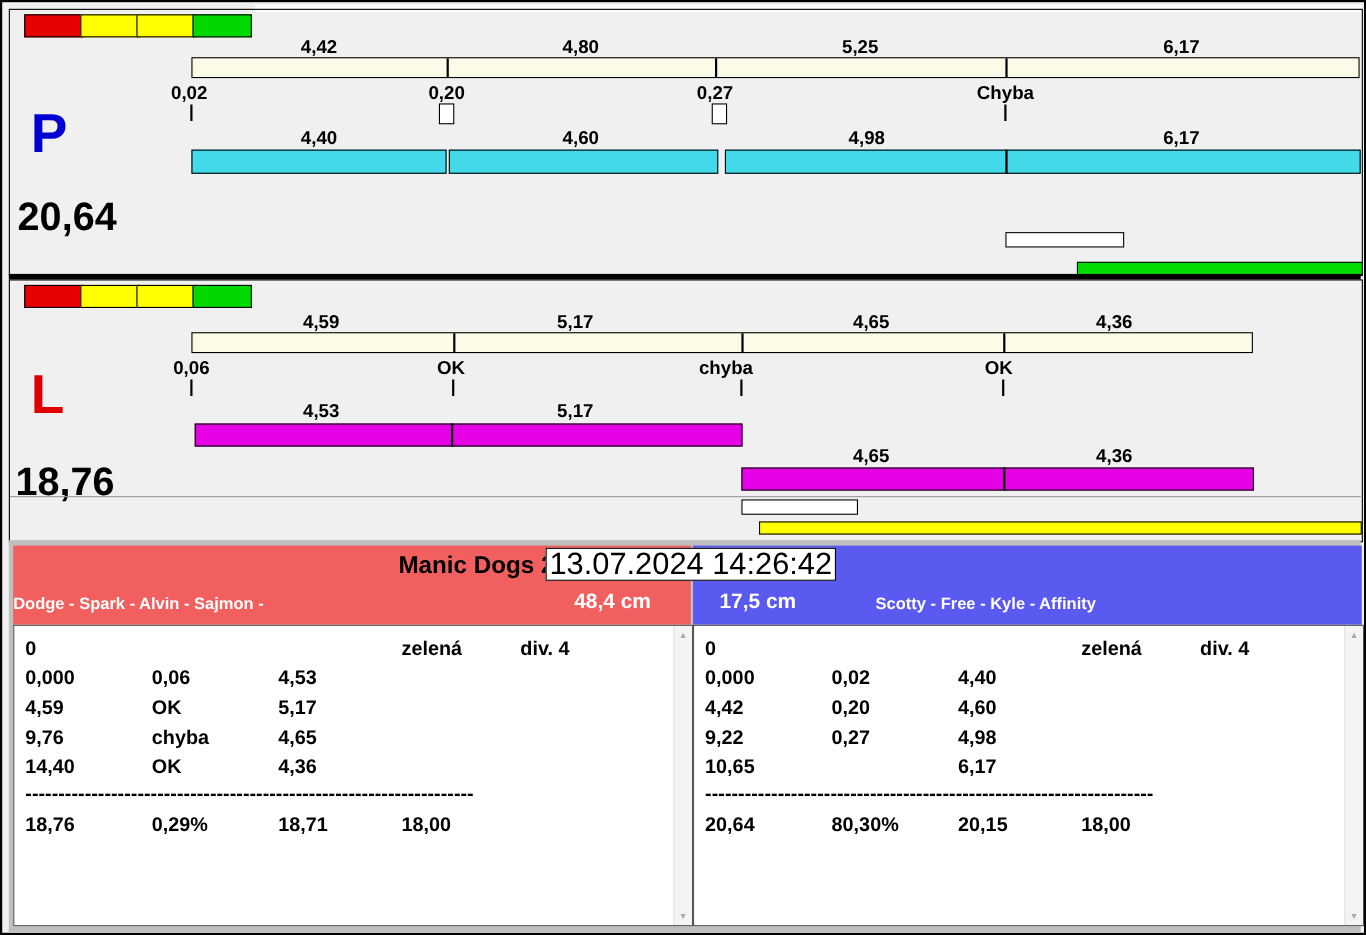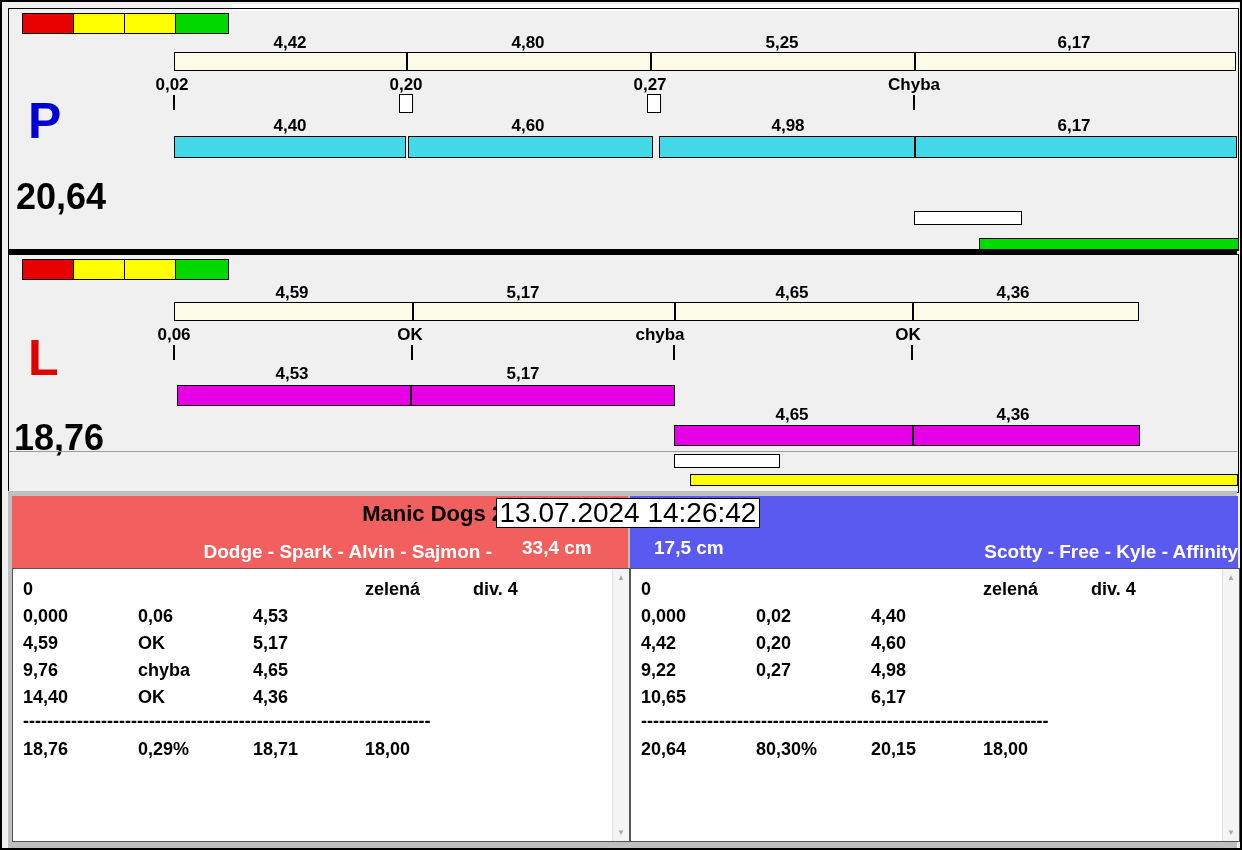--- a/index.html
+++ b/index.html
@@ -26,21 +26,21 @@
   .hbar{position:absolute;height:10px;border:1px solid #000;}
   .hbar.green{background:#00dc00;}
   .hbar.yellow{background:#ffff00;}
   .thinline{position:absolute;height:1px;background:#9a9a9a;}
   .hdr{position:absolute;top:494px;height:72px;}
   .hdr-left{left:10px;width:616px;background:#f25f5f;}
   .hdr-right{left:628px;width:608px;background:#5a5af0;}
   .hdr-title{position:absolute;top:5px;font-size:22px;color:#000;text-align:center;white-space:nowrap;}
   .hdr-left .hdr-title{left:0;width:492px;text-align:right;}
   .hdr-right .hdr-title{left:120px;width:488px;}
-  .hdr-dogs{position:absolute;top:45px;font-size:19px;color:#fff;text-align:right;white-space:nowrap;}
+  .hdr-dogs{position:absolute;top:45px;font-size:15px;color:#fff;text-align:left;white-space:nowrap;}
   .hdr-left .hdr-dogs{left:0;width:480px;}
   .hdr-right .hdr-dogs{left:166px;width:442px;}
   .hdr-height{position:absolute;top:41px;font-size:19px;color:#fff;white-space:nowrap;}
   .hdr-left .hdr-height{left:510px;}
   .hdr-right .hdr-height{left:24px;}
   .clock{position:absolute;left:494px;top:496px;width:262px;height:28px;background:#fff;border:1px solid #000;font-size:28px;font-weight:normal;text-align:center;line-height:27px;z-index:5;}
   .ta{position:absolute;top:566px;height:272px;background:#fff;border:1px solid #555;overflow:hidden;}
   .ta-left{left:10px;width:616px;}
   .ta-right{left:628px;width:608px;}
   .trow{position:absolute;left:0;right:0;height:27px;font-size:18px;}
@@ -148,21 +148,21 @@
   <div class="lane-letter" style="left:26px;top:331px;color:#e00000">L</div>
   <div class="total" style="left:12px;top:418px">18,76</div>
 
   <div class="thinline" style="left:7px;top:449px;width:1228px"></div>
   <div class="wrect" style="left:672px;top:452px;width:104px"></div>
   <div class="hbar yellow" style="left:688px;top:472px;width:546px"></div>
 
   <div class="hdr hdr-left">
     <div class="hdr-title">Manic Dogs 2</div>
     <div class="hdr-dogs">Dodge - Spark - Alvin - Sajmon -</div>
-    <div class="hdr-height">33,4 cm</div>
+    <div class="hdr-height">48,4 cm</div>
   </div>
 
   <div class="hdr hdr-right">
     <div class="hdr-height">17,5 cm</div>
     <div class="hdr-dogs">Scotty - Free - Kyle - Affinity</div>
   </div>
 
   <div class="clock">13.07.2024 14:26:42</div>
 
   <div class="ta ta-left">

